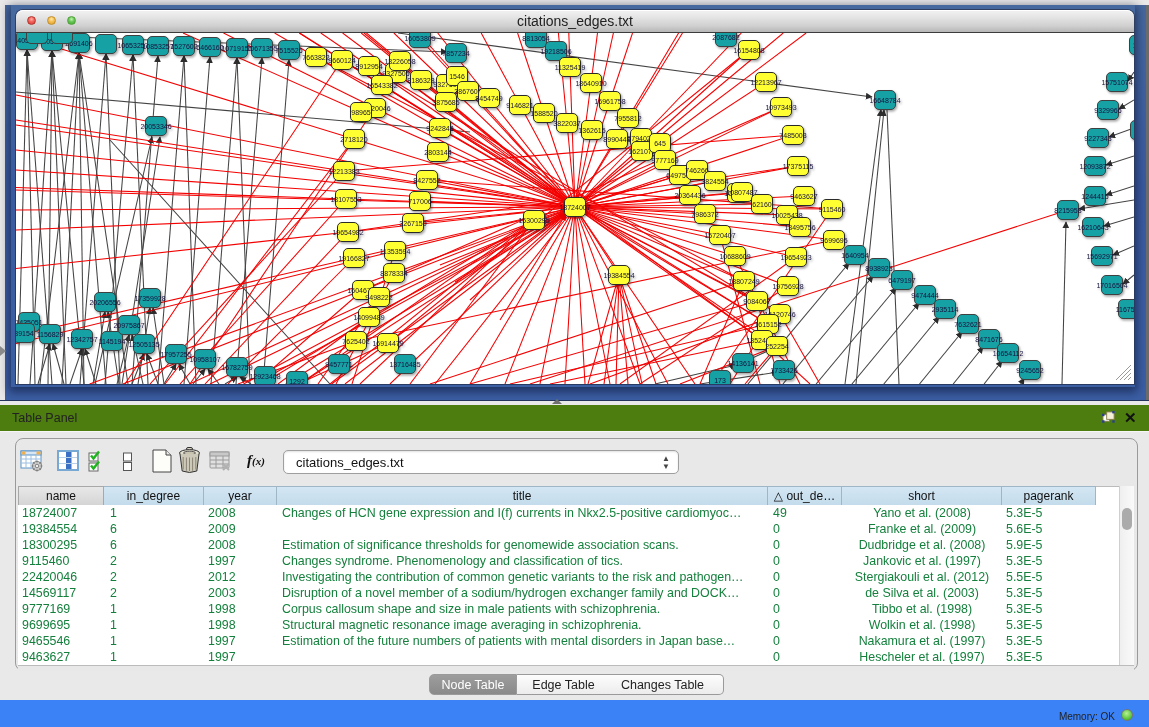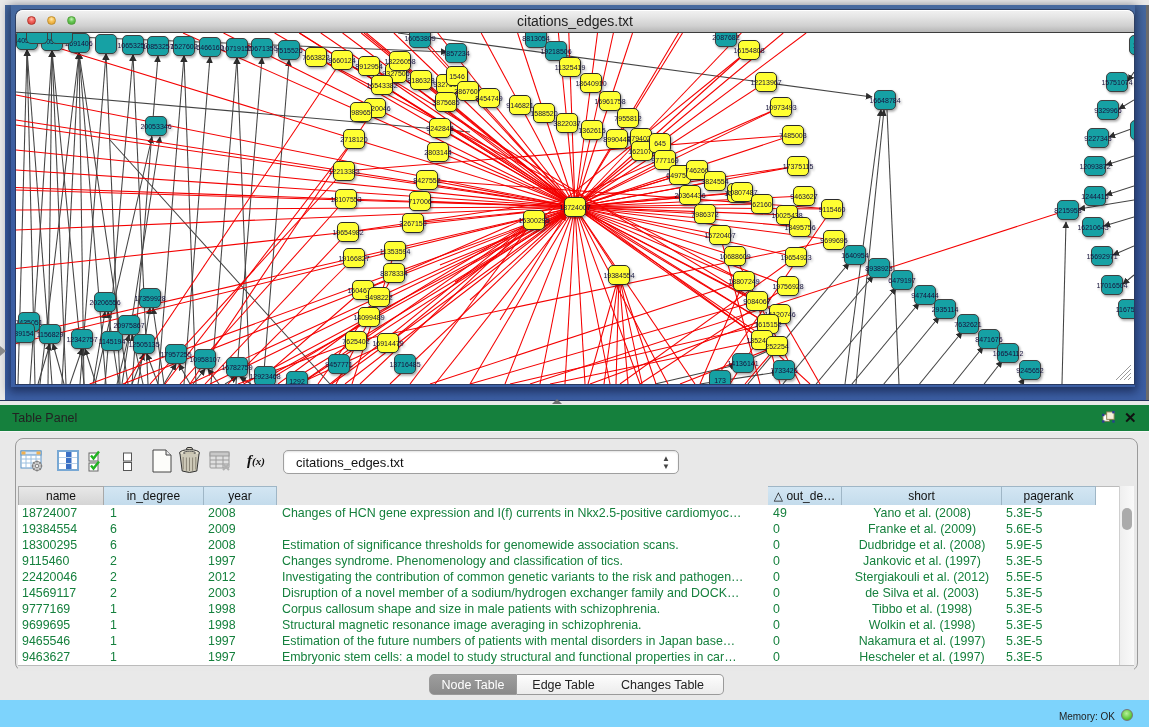--- a/index.html
+++ b/index.html
@@ -10,21 +10,21 @@
 #titlebar{position:absolute;left:0;top:0;width:1118px;height:23px;border-radius:7px 7px 0 0;background:linear-gradient(180deg,#f2f2f2,#e6e6e6 30%,#d0d0d0 72%,#b9b9b9 97%);border-bottom:1px solid #3c3c3c;box-shadow:inset 0 1px 0 #fff}
 #titlebar .t{position:absolute;left:0;right:0;top:3px;text-align:center;font-size:14px;color:#222}
 .tl{position:absolute;top:6px;width:9px;height:9px;border-radius:50%}
 #tlr{left:10.5px;background:radial-gradient(circle at 50% 32%,#ffb3ab 0%,#f1605a 45%,#d43e35 100%);border:1px solid #b5352c}
 #tly{left:31px;background:radial-gradient(circle at 50% 32%,#ffeab0 0%,#f5bd4f 45%,#dd9a2f 100%);border:1px solid #c1902e}
 #tlg{left:50.5px;background:radial-gradient(circle at 50% 32%,#c4f2b8 0%,#66c653 45%,#45a633 100%);border:1px solid #51a23c}
 #net{position:absolute;left:16px;top:33px}
 #lmark{position:absolute;left:0px;top:346px;width:0;height:0;border-top:5px solid transparent;border-bottom:5px solid transparent;border-left:6px solid #8a8a8a}
 #tpgap{position:absolute;left:0;top:400px;width:1149px;height:5px;background:#e9e9e9;border-top:1px solid #24345c}
 #tphandle{position:absolute;left:552px;top:399px;width:0;height:0;border-left:5px solid transparent;border-right:5px solid transparent;border-bottom:5px solid #707070}
-#tpbar{position:absolute;left:0;top:405px;width:1149px;height:26px;background:#15803d}
+#tpbar{position:absolute;left:0;top:405px;width:1149px;height:26px;background:#4d7c0f}
 #tpbar .t{position:absolute;left:12px;top:6px;font-size:12.5px;color:#222}
 #tpfloat{position:absolute;left:1102px;top:411px;width:14px;height:13px}
 #tpclose{position:absolute;left:1124px;top:409px;font-size:15px;font-weight:bold;color:#111}
 #panelbg{position:absolute;left:0;top:431px;width:1149px;height:296px;background:#e9e9e9;border-top:1px solid #f6f6f6}
 #panel{position:absolute;left:15px;top:438px;width:1123px;height:233px;border:1px solid #9a9a9a;border-radius:8px;background:#e8e8e8}
 .tbi{position:absolute}
 .fx{position:absolute;left:247px;top:452px;font-size:15px;font-weight:bold;color:#111;font-family:"Liberation Serif",serif;font-style:italic}
 .fx i{font-size:11px}
 #combo{position:absolute;left:283px;top:450px;width:396px;height:24px;background:#fff;border:1px solid #9f9f9f;border-radius:5px;box-shadow:inset 0 1px 2px rgba(0,0,0,.12)}
 #combo .t{position:absolute;left:12px;top:4px;font-size:13px;color:#111}
@@ -40,21 +40,21 @@
 .c5{left:824px;width:160px;text-align:center}.c6{left:988px;width:90px}
 #tright{position:absolute;left:1096px;top:486px;width:23px;height:19px;background:#fff;border-top:1px solid #bbb}
 #vsb{position:absolute;left:1119px;top:486px;width:15px;height:179px;background:linear-gradient(90deg,#efefef,#fafafa);border-left:1px solid #cfcfcf}
 #vsb .th{position:absolute;left:2px;top:22px;width:10px;height:22px;border-radius:5px;background:#ababab}
 #tbot{position:absolute;left:18px;top:665px;width:1116px;height:6px;background:#e8e8e8;border-top:1px solid #bbb}
 #tabs{position:absolute;left:429px;top:674px;height:21px;font-size:12.5px;color:#222}
 .tab{position:absolute;top:0;height:21px;line-height:20px;text-align:center;background:linear-gradient(#fdfdfd,#ececec);border:1px solid #9a9a9a}
 #tab1{left:0;width:88px;border-radius:5px 0 0 5px;background:linear-gradient(#9d9d9d,#8a8a8a);color:#fff}
 #tab2{left:88px;width:94px;border-left:none}
 #tab3{left:173px;width:122px;border-left:none;border-radius:0 5px 5px 0}
-#status{position:absolute;left:0;top:700px;width:1149px;height:27px;background:#7dd3fc}
+#status{position:absolute;left:0;top:700px;width:1149px;height:27px;background:#3b82f6}
 #mem{position:absolute;right:34px;top:11px;font-size:10px;color:#222}
 #memdot{position:absolute;right:16px;top:9px;width:12px;height:12px;border-radius:50%;background:radial-gradient(circle at 45% 35%,#b8f09a,#52c22e 70%,#3da51e);border:1px solid #777}
 </style></head><body>
 <div id="app">
  <div id="mdi">
       <div class="winshadow"></div>
     </div>
  <div id="rstrip"></div>
  <div id="win">
   <div id="titlebar">
@@ -686,20 +686,21 @@
 <div class="fx">f<i>(x)</i></div>
 
  <div id="combo">
       <div class="t">citations_edges.txt</div>
       <div class="ar">▲<br>▼</div>
     </div>
  <div id="thead">
    <div class="hc first" style="left:0;width:86px">name</div>
    <div class="hc" style="left:86px;width:100px">in_degree</div>
    <div class="hc" style="left:186px;width:73px">year</div>
+   <div class="hc" style="left:259px;width:491px">title</div>
    <div class="hc" style="left:750px;width:74px">△ out_de…</div>
    <div class="hc" style="left:824px;width:160px">short</div>
    <div class="hc" style="left:984px;width:94px">pagerank</div>
  </div>
  <div id="tbody">
       <div class="tr">
         <div class="c0">18724007</div>
         <div class="c1">1</div>
         <div class="c2">2008</div>
         <div class="c3">Changes of HCN gene expression and I(f) currents in Nkx2.5-positive cardiomyoc…</div>
@@ -775,21 +776,20 @@
         <div class="c2">1997</div>
         <div class="c3">Estimation of the future numbers of patients with mental disorders in Japan base…</div>
         <div class="c4">0</div>
         <div class="c5">Nakamura et al. (1997)</div>
         <div class="c6">5.3E-5</div>
       </div>
       <div class="tr">
         <div class="c0">9463627</div>
         <div class="c1">1</div>
         <div class="c2">1997</div>
-        <div class="c3">Embryonic stem cells: a model to study structural and functional properties in car…</div>
         <div class="c4">0</div>
         <div class="c5">Hescheler et al. (1997)</div>
         <div class="c6">5.3E-5</div>
       </div>
     </div>
  <div id="tright"></div>
  <div id="vsb">
       <div class="th"></div>
     </div>
  <div id="tbot"></div>

